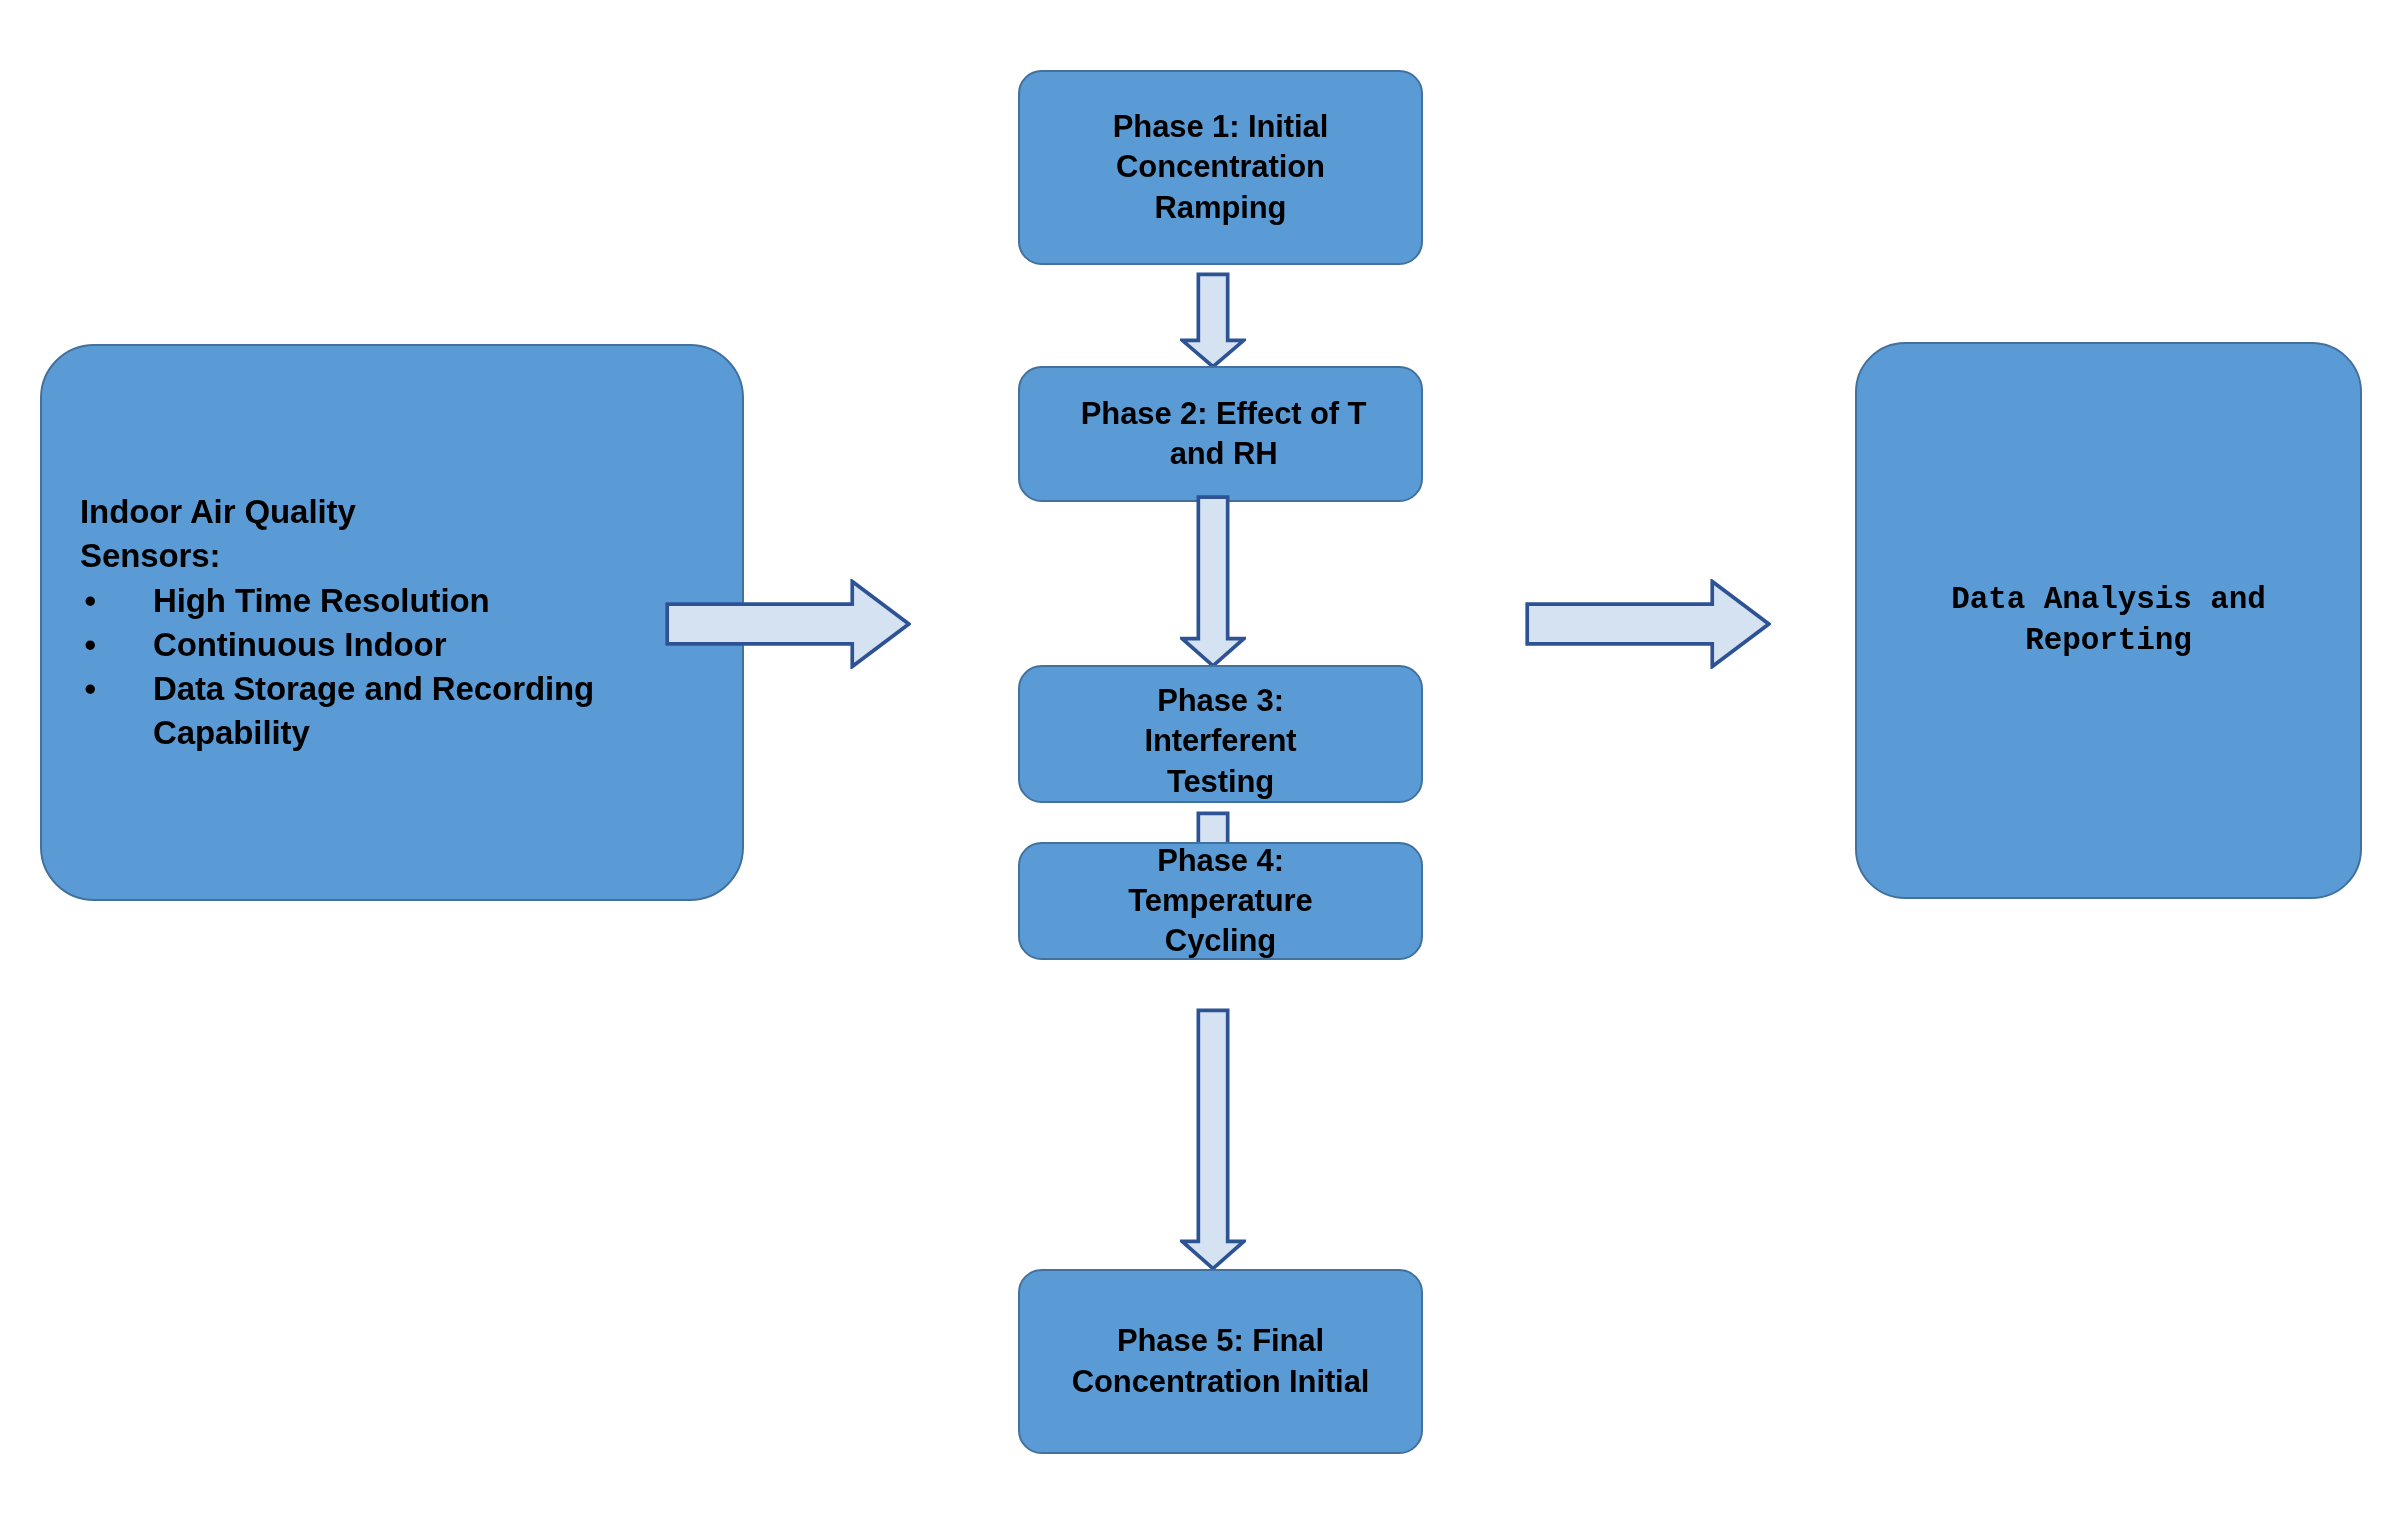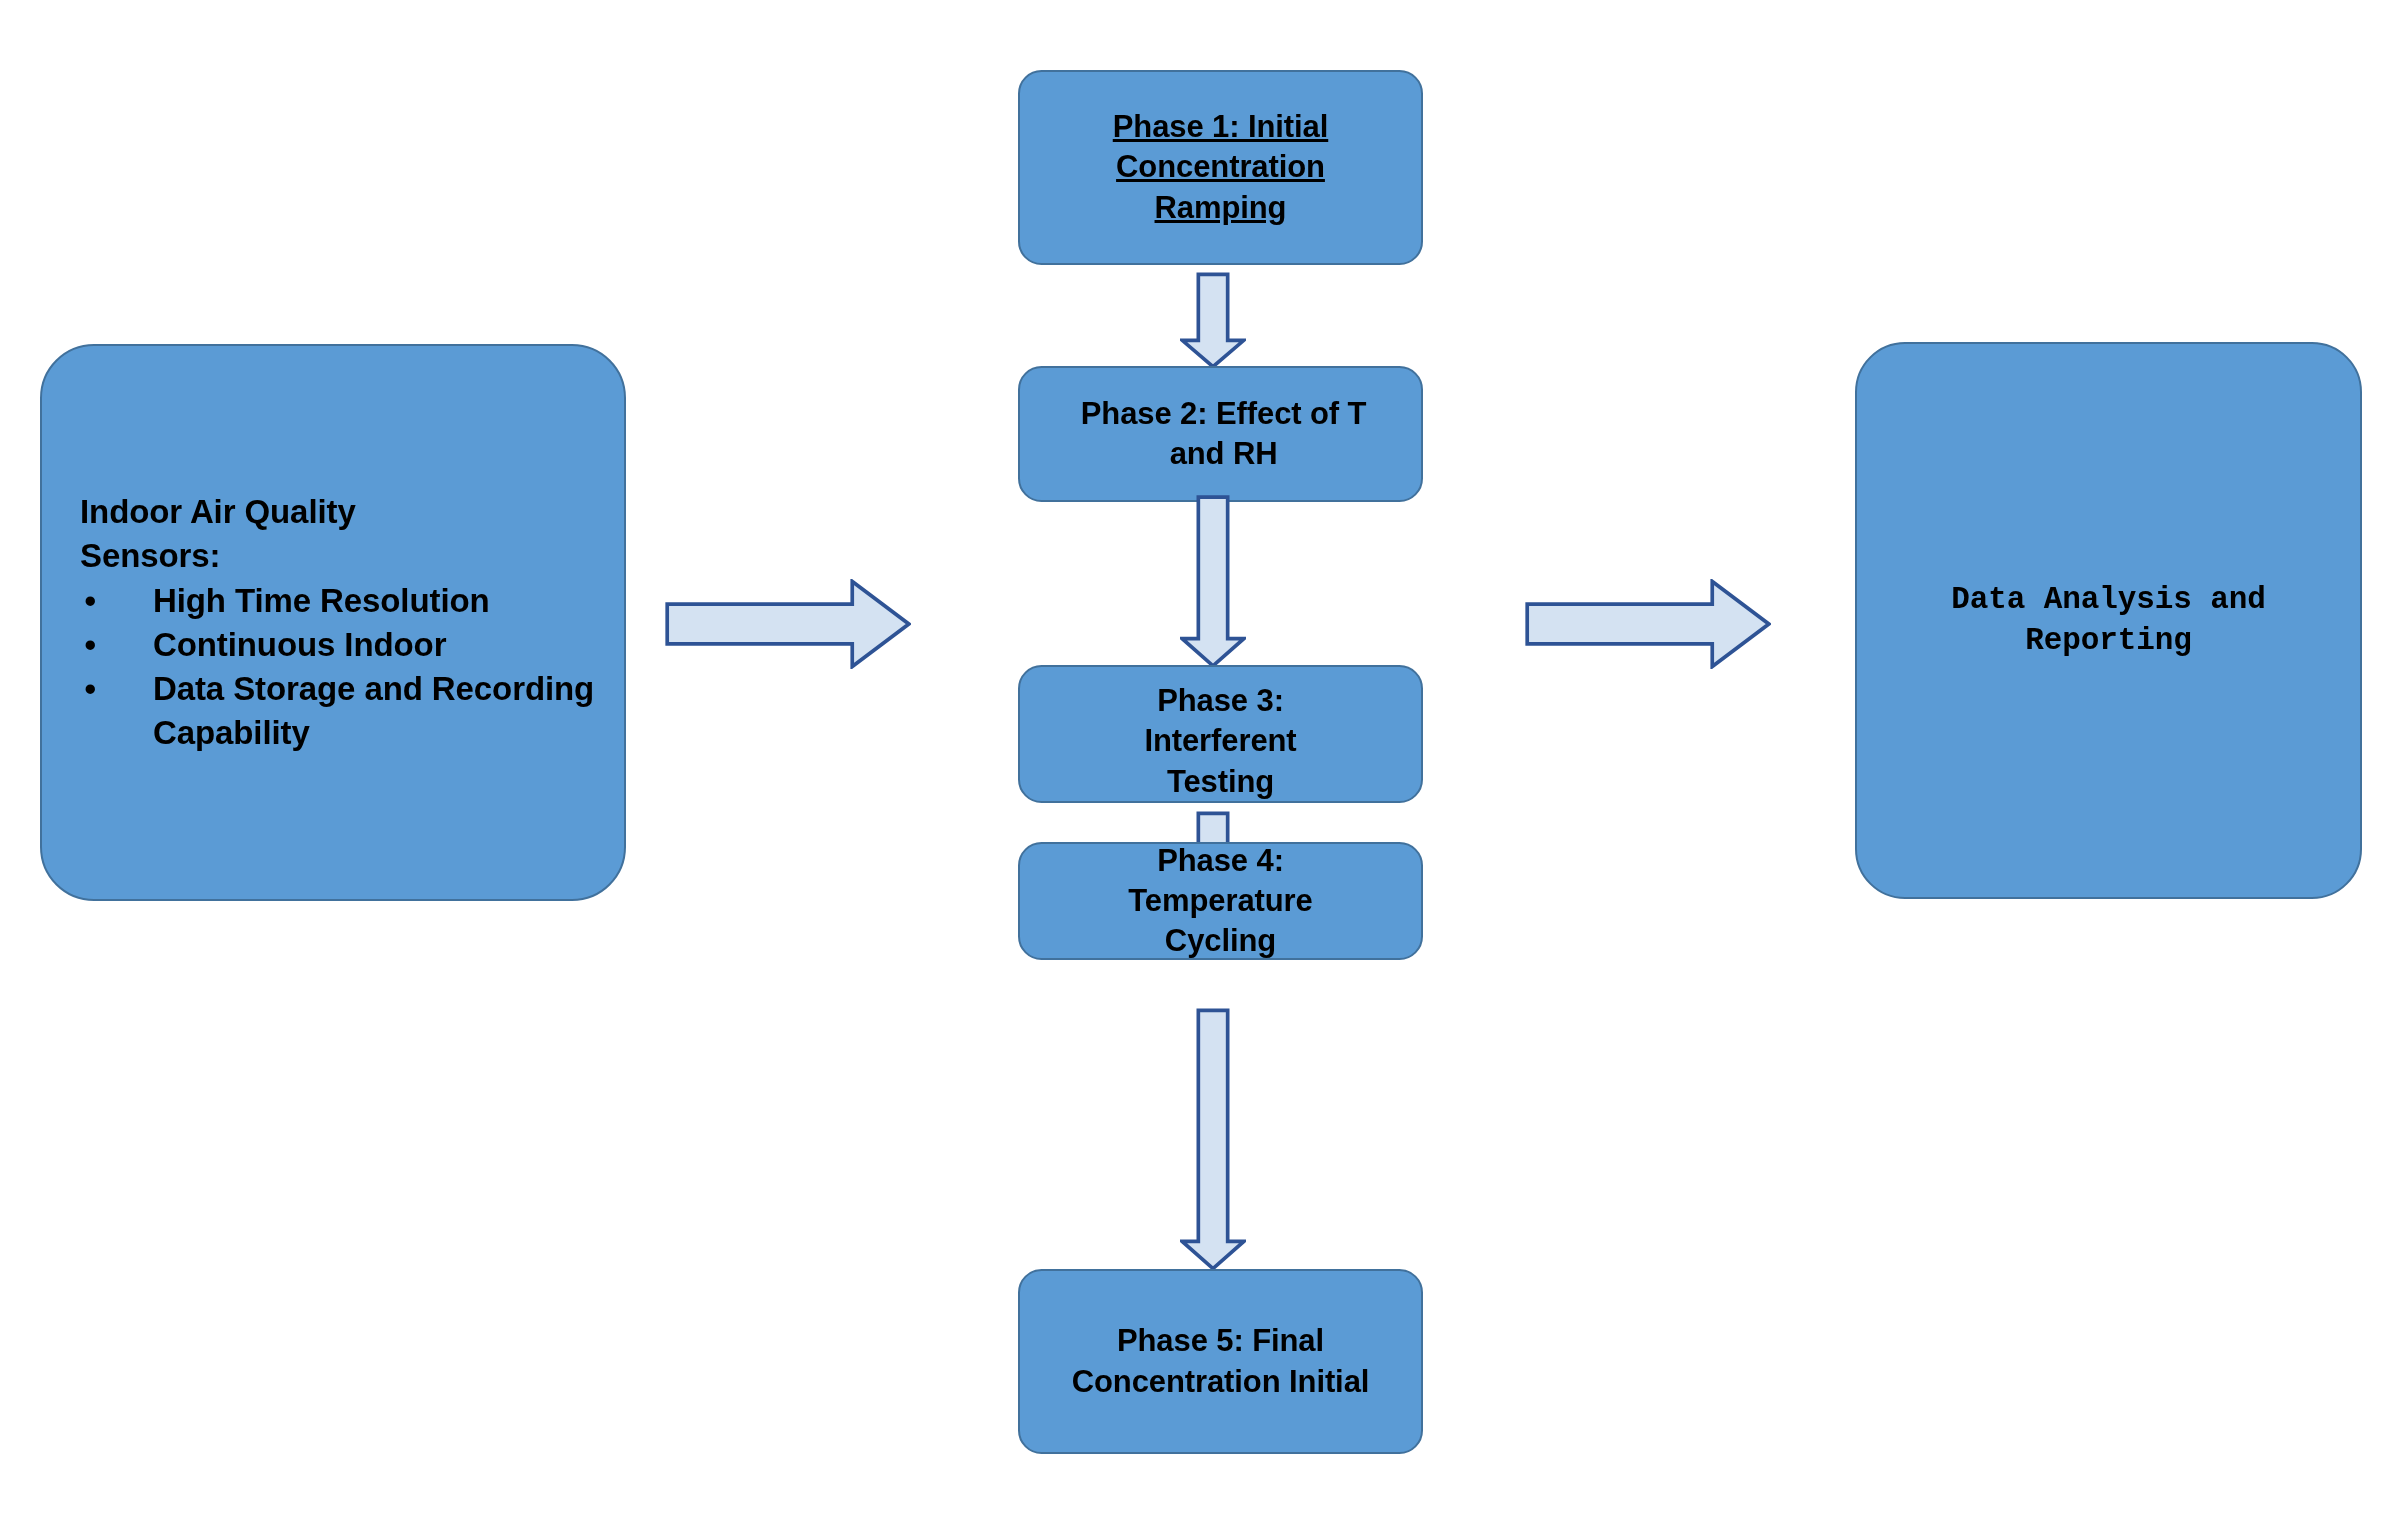--- a/index.html
+++ b/index.html
@@ -31,21 +31,21 @@
     font-weight: bold;
     text-align: center;
     line-height: 1.30;
     letter-spacing: -0.1px;
   }
 
   
   #sensors-box {
     left: 40px;
     top: 344px;
-    width: 586px;
+    width: 704px;
     height: 557px;
     border-radius: 54px;
     align-items: center;
     justify-content: flex-start;
   }
   .sensors-inner {
     width: 100%;
     padding: 0 19px 0 38px;
     box-sizing: border-box;
     text-align: left;
@@ -87,21 +87,21 @@
     border-radius: 23.5px;
     font-size: 31px;
     padding: 0 11.8px;
   }
   #phase-1 { top: 70px;   height: 195px; }
   #phase-2 { top: 366px;  height: 136px; padding-left: 18px; }
   #phase-3 { top: 665px;  height: 138px; }
   #phase-4 { top: 842px; height: 118px; }
   #phase-5 { top: 1269px; height: 185px; }
 
-  #phase-1 .phase-label { max-width: 309px; text-decoration: underline; }
+  #phase-1 .phase-label { max-width: 309px; }
   #phase-2 .phase-label { max-width: 323px; }
   #phase-3 .phase-label { max-width: 220px; margin-top: 15px; }
   #phase-4 .phase-label { max-width: 265px; }
   #phase-5 .phase-label { max-width: 316px; }
   .phase-label { display: block; }
 
   
   #analysis-box {
     left: 1855px;
     top: 342px;

